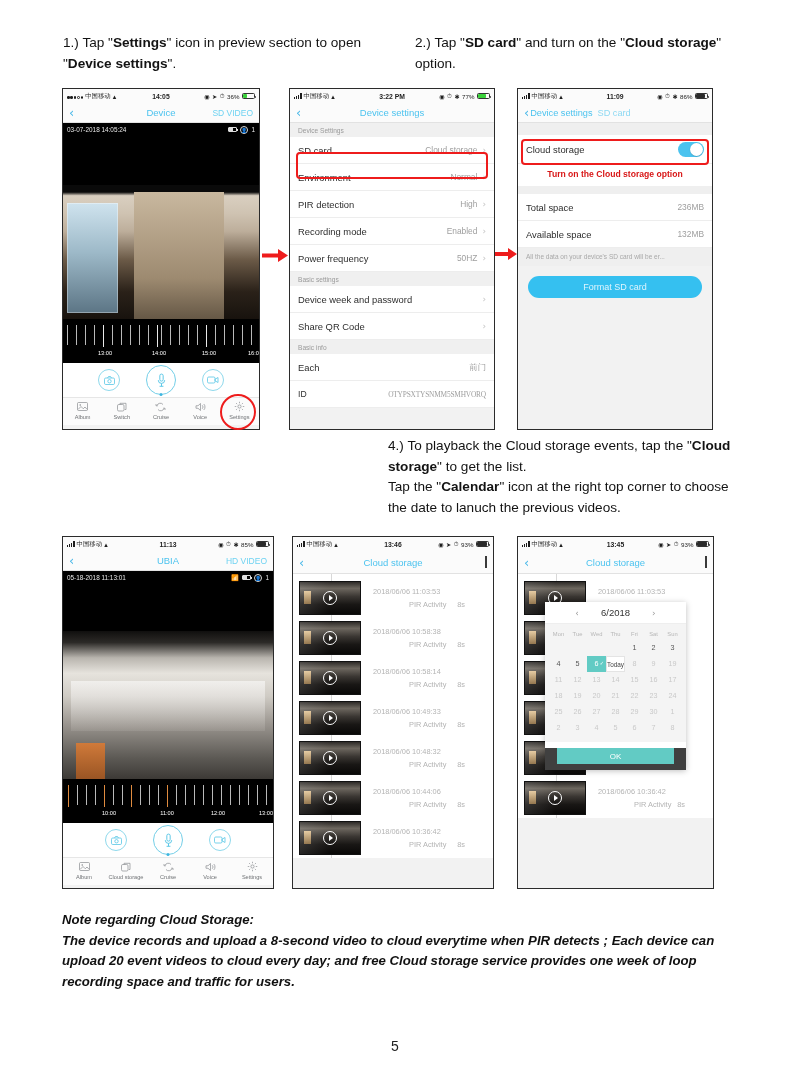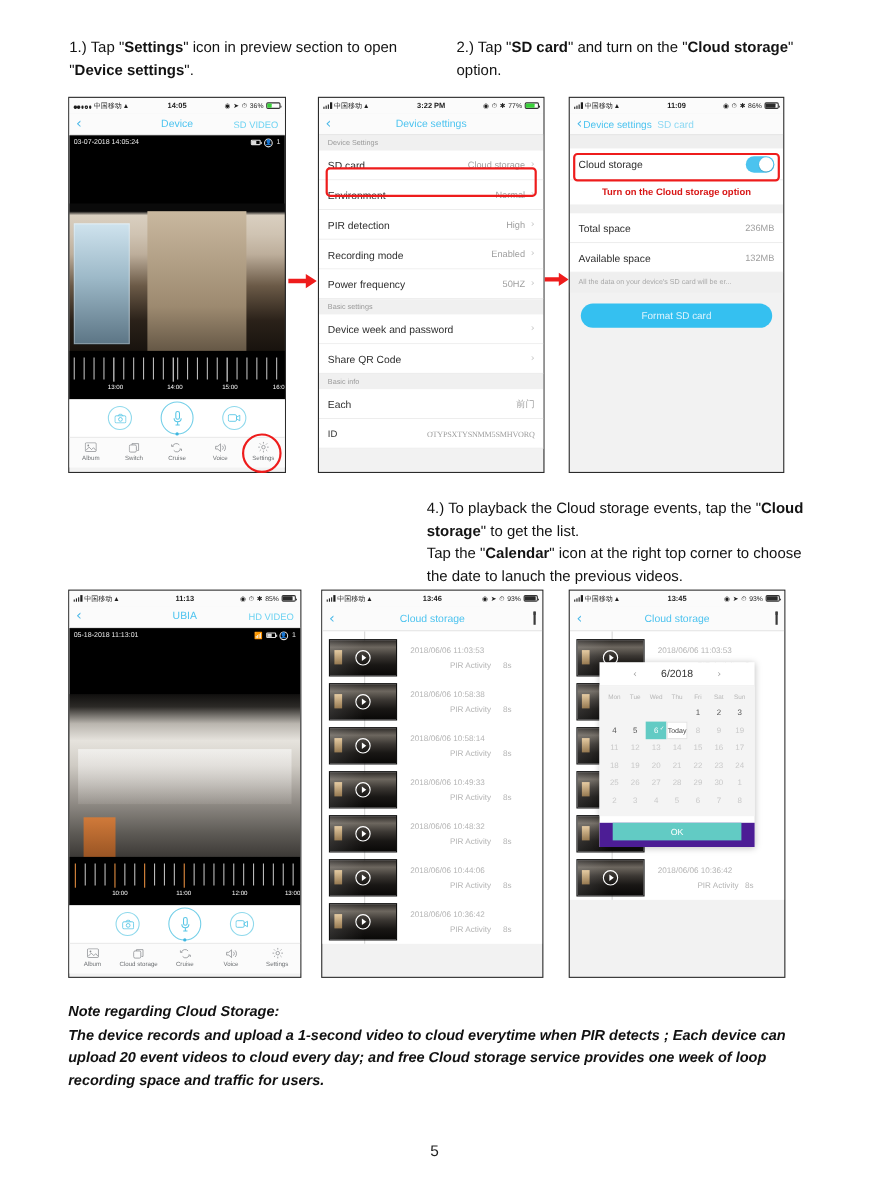--- a/index.html
+++ b/index.html
@@ -17,21 +17,21 @@
     position: absolute;
     font-size: 13.6px;
     line-height: 20.5px;
     color: #131313;
   }
   .instr b { font-weight: bold; }
 
   #instr1 { left: 63px; top: 33px;  width: 300px; }
   #instr2 { left: 415px; top: 33px; width: 320px; }
   #instr3 { left: 63px; top: 444px; width: 320px; }
-  #instr4 { left: 388px; top: 452px; width: 350px; }
+  #instr4 { left: 388px; top: 436px; width: 350px; }
 
   
   .phone {
     position: absolute;
     background: #f2f2f2;
     border: 1.5px solid #2b2b2b;
     overflow: hidden;
   }
 
   
@@ -300,21 +300,21 @@
     content:'✓'; position:absolute; right:2px; top:-1px; font-size:5px; color:#fff;
   }
   .cal-wk span.today {
     background:#fff; color:#444; font-size: 6.4px;
     border:0.5px solid #e4e4e4;
   }
   .cal-ok {
     margin: 6px 12px 0; height: 16px; background:#62cbc4; color:#fff;
     font-size: 8px; display:flex; align-items:center; justify-content:center;
   }
-  .cal-foot { background:#4c1d95; padding-bottom: 6px; }
+  .cal-foot { background:#404040; padding-bottom: 6px; }
 
   
   .note {
     position:absolute; left: 62px; top: 910px; width: 690px;
     font-style: italic; font-weight: bold;
     font-size: 13.2px; line-height: 20.5px; color: #111;
   }
   .pagenum {
     position:absolute; left:0; right:0; top: 1038px; text-align:center;
     font-size: 14px; color:#222;
@@ -1108,17 +1108,17 @@
         </div>
       </div>
       <div class="cal-foot">
         <div class="cal-ok">OK</div>
       </div>
     </div>
   </div>
 
   <div class="note">
     <div>Note regarding Cloud Storage:</div>
-    <div>The device records and upload a 1-second video to cloud everytime when PIR detects ; Each device can upload 20 event videos to cloud every day; and free Cloud storage service provides one week of loop recording space and traffic for users.</div>
+    <div>The device records and upload a 8-second video to cloud everytime when PIR detects ; Each device can upload 20 event videos to cloud every day; and free Cloud storage service provides one week of loop recording space and traffic for users.</div>
   </div>
 
   <div class="pagenum">5</div>
 </div>
 
 </body></html>

